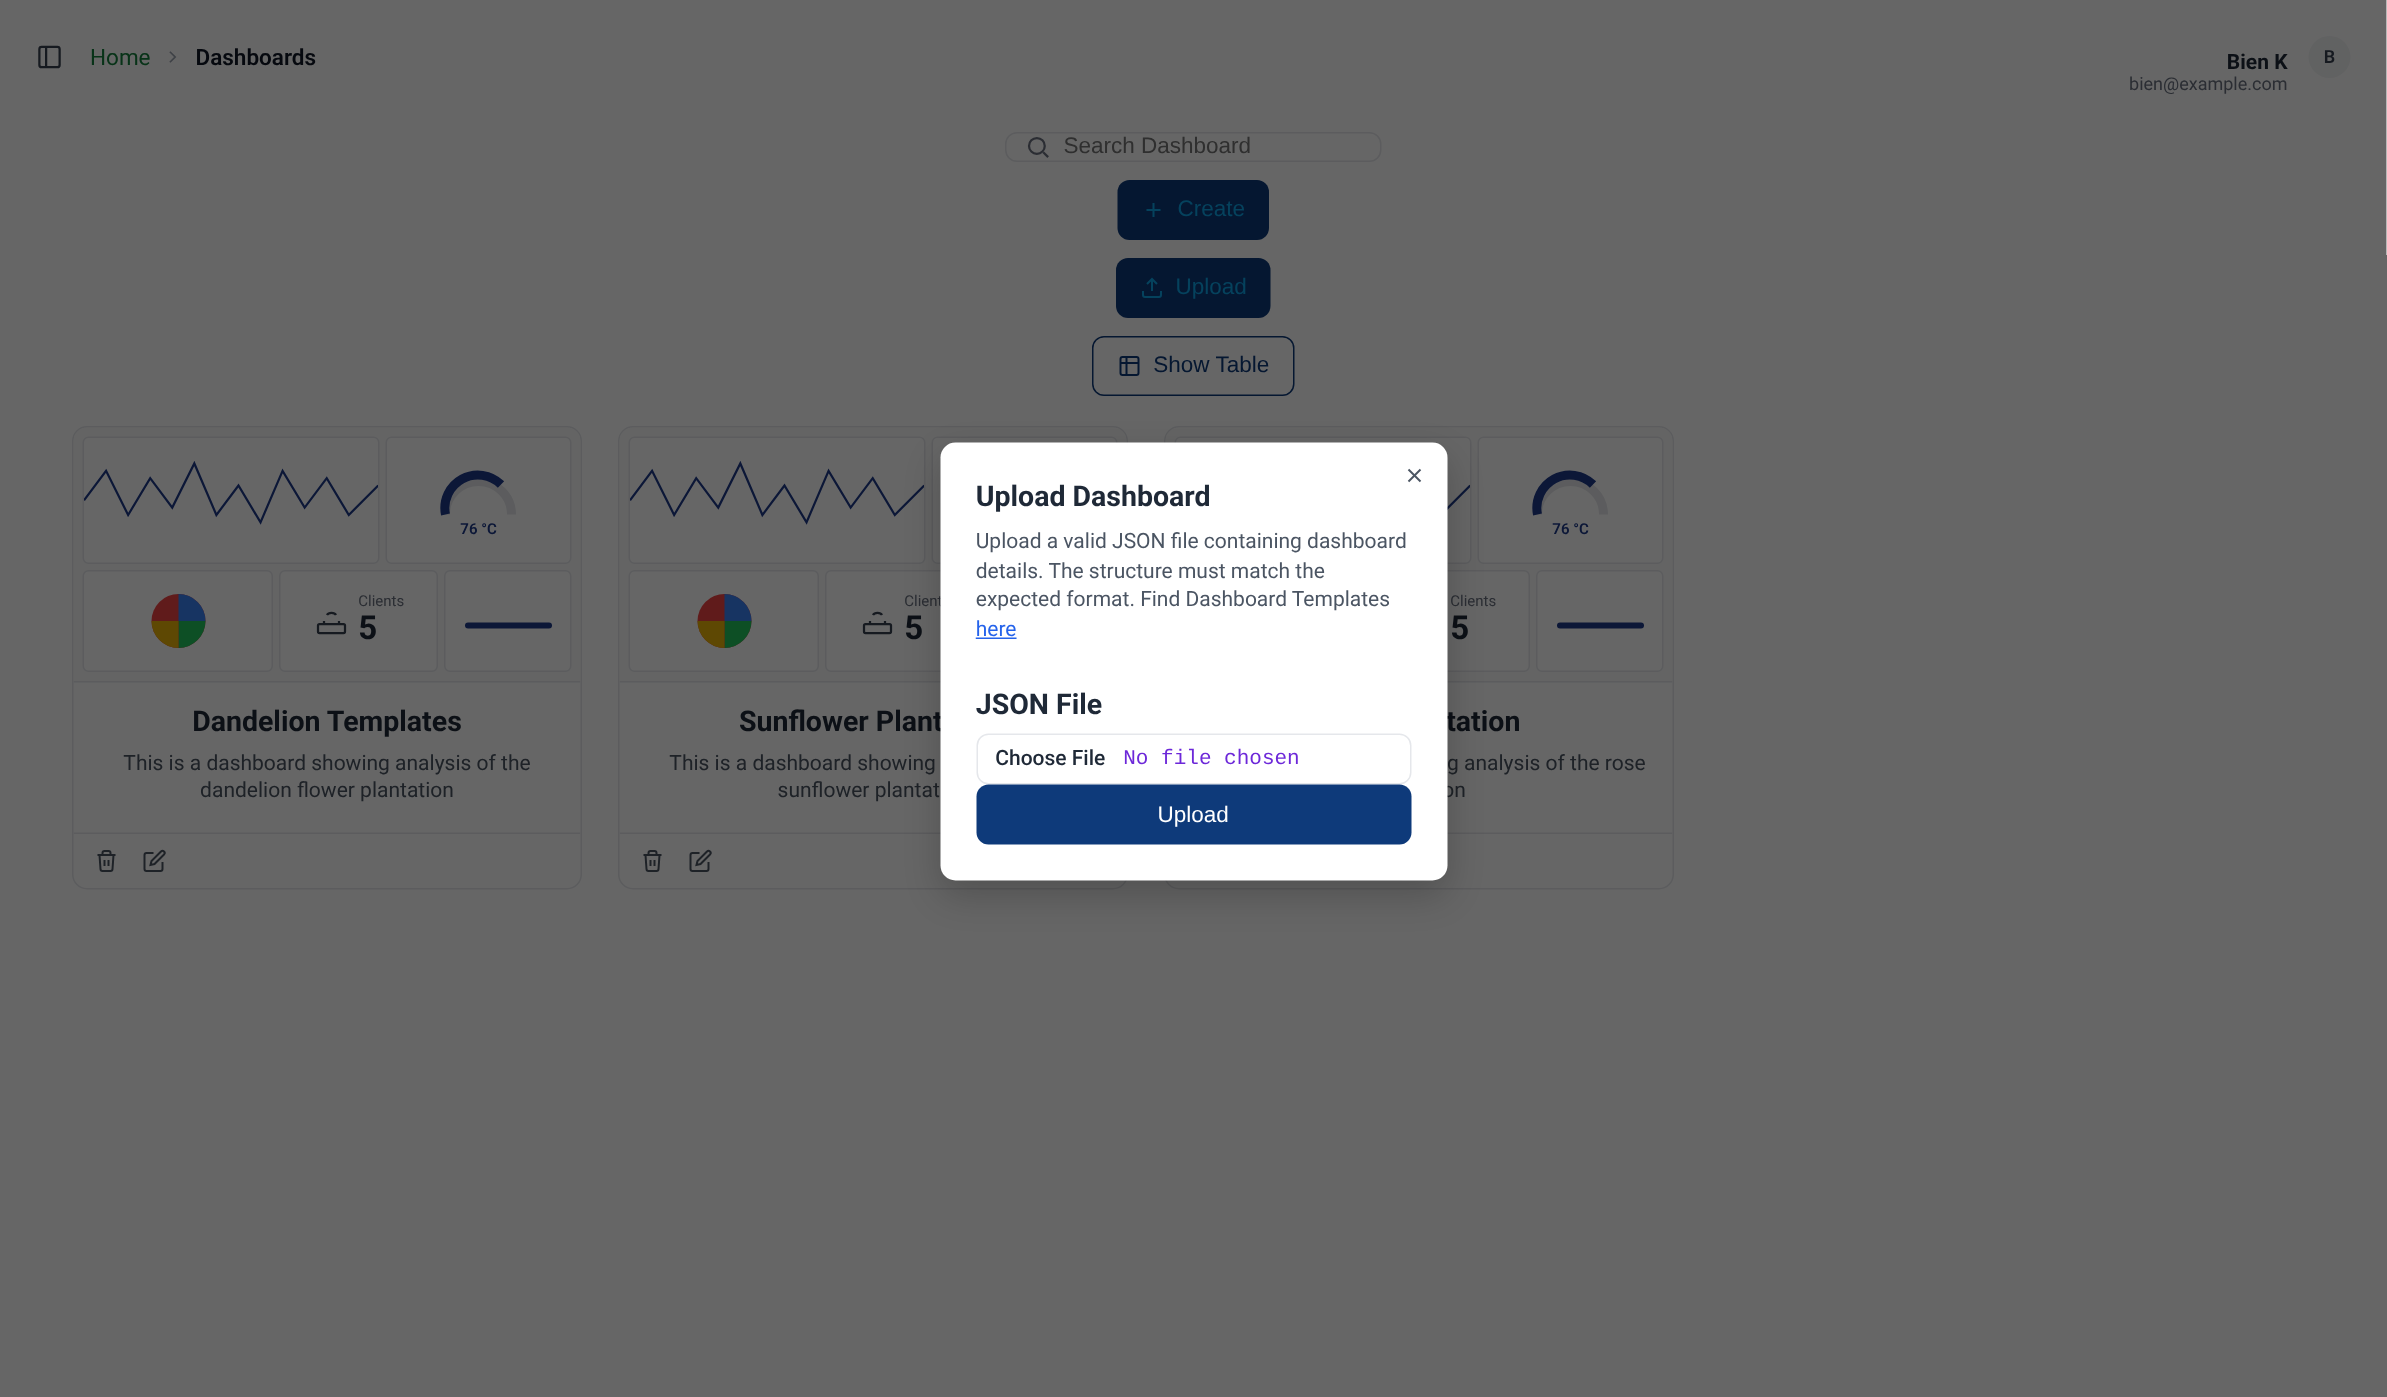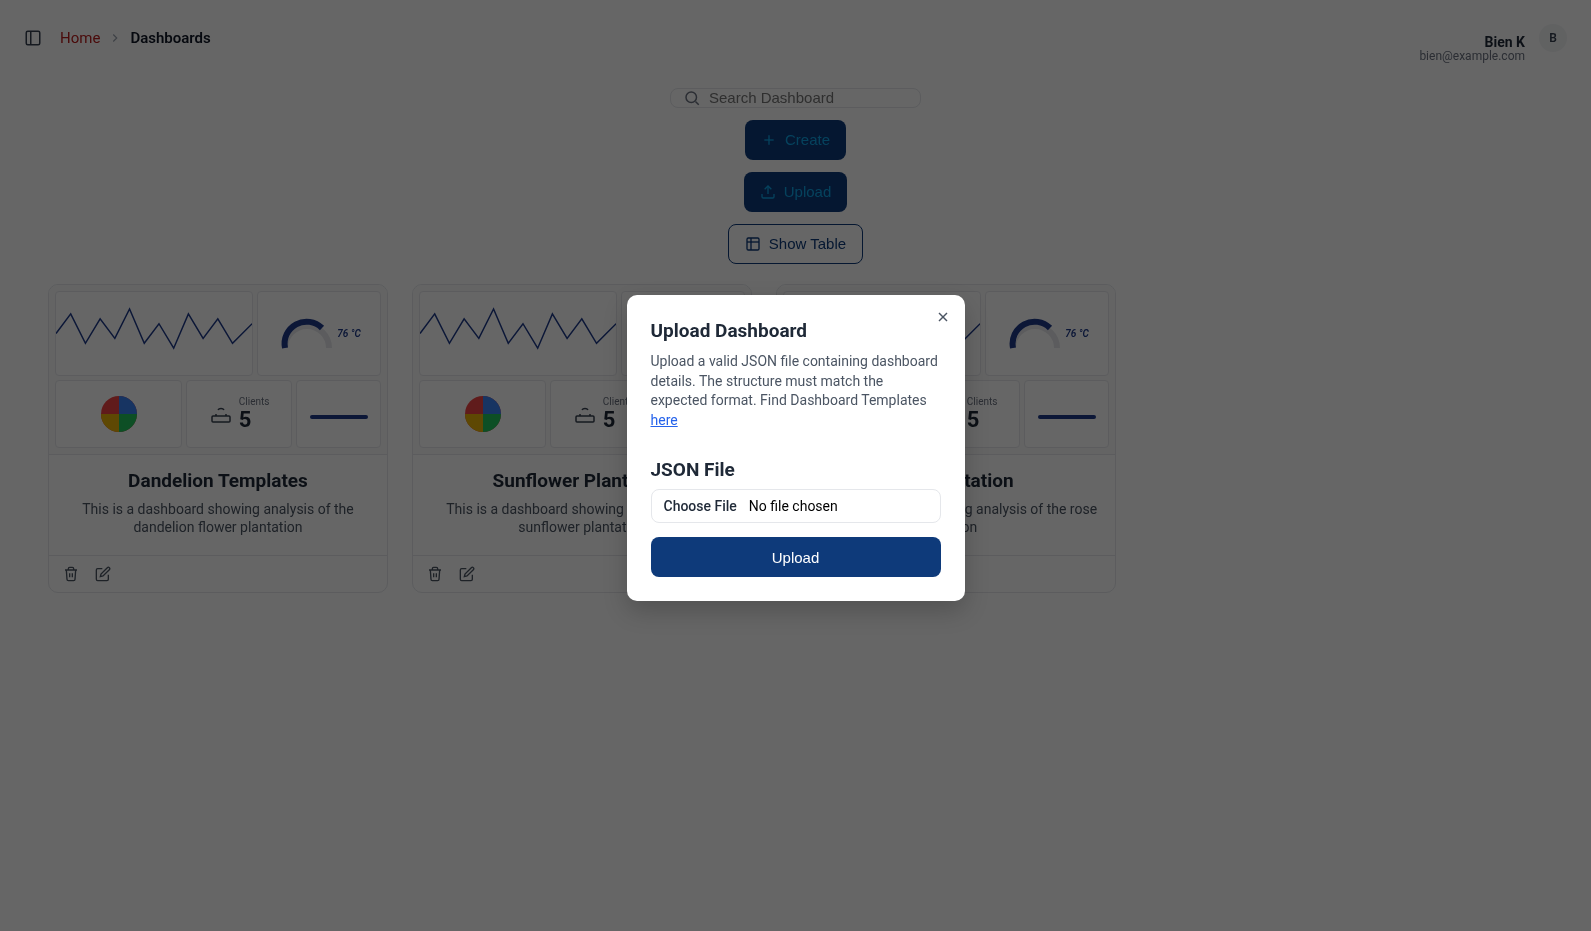--- a/index.html
+++ b/index.html
@@ -2,61 +2,61 @@
 <html><head>
 <meta charset="utf-8">
 <style>
   * { box-sizing: border-box; margin: 0; padding: 0; }
   html, body { width: 1591px; height: 931px; font-family: -apple-system, BlinkMacSystemFont, "Segoe UI", Roboto, Helvetica, Arial, sans-serif; background: #ffffff; color: #1f2937; overflow: hidden; }
   .app { position: relative; width: 100%; height: 100%; }
   .topbar { display: flex; align-items: center; justify-content: space-between; padding: 12px 24px; }
   .topbar-left { display: flex; align-items: center; gap: 18px; }
   .icon-btn { background: none; border: none; cursor: pointer; display: inline-flex; align-items: center; justify-content: center; color: #374151; }
   .breadcrumb { display: flex; align-items: center; gap: 8px; font-size: 15px; }
-  .breadcrumb .home { color: #b91c1c; text-decoration: none; }
+  .breadcrumb .home { color: #15803d; text-decoration: none; }
   .breadcrumb .current { font-weight: 600; color: #111827; }
   .user-block { display: flex; align-items: center; gap: 14px; }
   .user-text { text-align: right; line-height: 1.1; }
   .user-name { font-weight: 700; font-size: 14px; margin-top: 23px; }
   .user-email { font-size: 12px; color: #6b7280; }
   .avatar { width: 28px; height: 28px; border-radius: 50%; background: #f3f4f6; display:flex; align-items:center; justify-content:center; font-size:12px; font-weight:600; color:#374151; }
   .toolbar-row { display:flex; align-items:center; gap:12px; padding: 12px 24px 20px 24px; flex-direction: column; }
   .search-wrap { flex:1; position:relative; border:1px solid #e5e7eb; border-radius:8px; height:40px; display:flex; align-items:center; padding:0 12px; gap:8px; color:#6b7280;}
   .search-input { flex:1; border:none; outline:none; font-size:15px; background:transparent; }
   .btn { border:none; border-radius:8px; height:40px; padding:0 16px; display:inline-flex; align-items:center; gap:8px; font-size:15px; font-weight:500; cursor:pointer; }
   .btn-primary { background:#0e3a7a; color:#0ea5e9; }
   .btn-outline { background:transparent; color:#0e3a7a; border:1px solid #0e3a7a; }
   .cards { display:flex; gap:24px; padding:0 24px 24px 48px; flex-wrap:wrap; }
   .card { width:340px; border:1px solid #e5e7eb; border-radius:10px; overflow:hidden; background:#fff; }
   .card-preview { height:170px; border-bottom:1px solid #e5e7eb; background:#fafafa; padding:6px; display:grid; grid-template-columns: 1.6fr 1fr; grid-template-rows: 1fr 0.8fr; gap:4px;}
   .pv { border:1px solid #e5e7eb; border-radius:4px; background:#fff; display:flex; align-items:center; justify-content:center; overflow:hidden;}
   .pv.chart-line { grid-column:1/2; grid-row:1/2; }
-  .pv.gauge { grid-column:2/3; grid-row:1/2; flex-direction:row; gap:0;font-style:italic;}
+  .pv.gauge { grid-column:2/3; grid-row:1/2; flex-direction:column; gap:0;}
   .pv.pie { }
   .pv.clients { flex-direction:column; }
   .pv.status { flex-direction:column; font-size:9px; color:#6b7280;}
   .gauge-label { font-size:10px; font-weight:600; color:#1e3a8a; }
   .clients-label { font-size:10px; color:#6b7280; }
   .clients-num { font-size:22px; font-weight:700; }
   .card-body { padding:14px 16px 18px 16px; text-align:center; }
   .card-title { font-size:19px; font-weight:700; margin-bottom:8px; }
   .card-desc { font-size:14px; color:#4b5563; line-height:1.35; }
   .card-actions { border-top:1px solid #e5e7eb; padding:10px 14px; display:flex; gap:16px; }
   .card-actions .icon-btn { color:#4b5563; }
   .bottom-row { display:grid; grid-template-columns: 1.2fr 1fr 0.8fr; gap:4px; grid-column:1/3; }
   .overlay { position:absolute; inset:0; background:rgba(0,0,0,0.60); display:flex; align-items:flex-start; justify-content:center; padding-top:295px; }
   .modal { width:338px; background:#fff; border-radius:10px; padding:24px; position:relative; box-shadow:0 10px 25px rgba(0,0,0,0.2); }
   .modal-title { font-size:19px; font-weight:700; margin-bottom:10px; }
   .modal-desc { font-size:14px; color:#4b5563; line-height:1.4; margin-bottom:28px; }
   .modal-desc a { color:#2563eb; text-decoration:underline; }
   .modal-close { position:absolute; top:14px; right:14px; background:none; border:none; cursor:pointer; color:#4b5563; font-size:16px; }
   .field-label { font-size:19px; font-weight:700; margin-bottom:8px; display:block; }
-  .file-input-wrap { border:1px solid #e5e7eb; border-radius:8px; padding:8px 12px; display:flex; align-items:center; gap:12px; font-size:14px; margin-bottom:14px; }
+  .file-input-wrap { border:1px solid #e5e7eb; border-radius:8px; padding:8px 12px; display:flex; align-items:center; gap:12px; font-size:14px; }
   .file-btn-label { font-weight:500; }
-  .file-placeholder { color:#000000; }
+  .file-placeholder { color:#6d28d9;font-family:Liberation Mono, monospace; }
   .modal-upload-btn { width:100%; height:40px; border:none; border-radius:8px; background:#0e3a7a; color:#fff; font-size:15px; font-weight:500; cursor:pointer; }
   svg { display:block; }
 </style>
 </head>
 <body>
 
 <div class="app">
 
   <div class="topbar">
     <div class="topbar-left">

